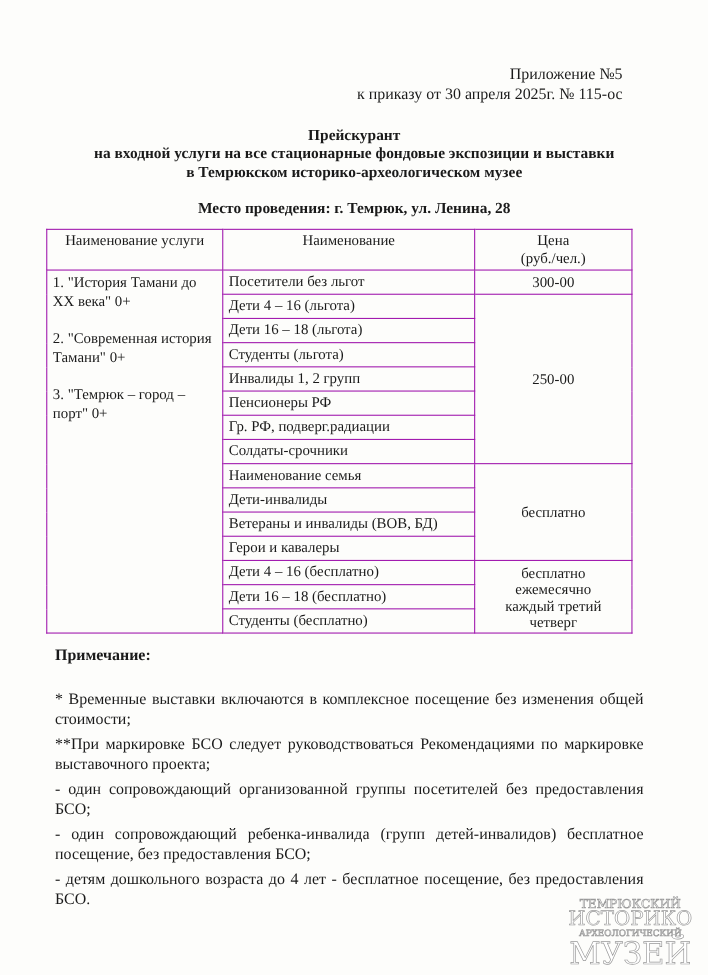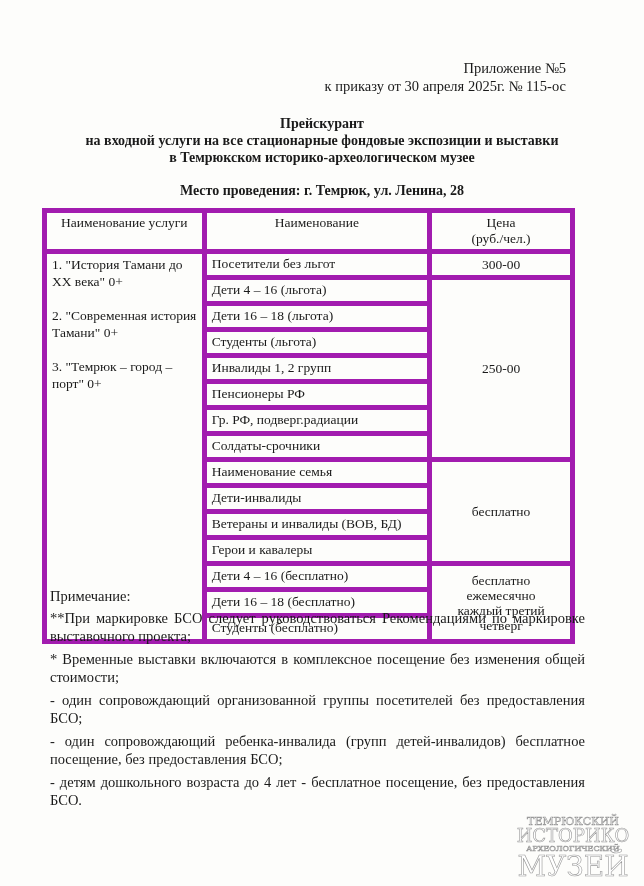--- a/index.html
+++ b/index.html
@@ -9,33 +9,33 @@
   }
   .abs { position: absolute; }
   .header-block { right: 78px; top: 26px; font-size: 14.5px; line-height: 18px; text-align: right; margin-top: 33px; }
   .title-block { left: 0; width: 644px; top: 115px; font-size: 14px; line-height: 17px; font-weight: bold; text-align: center; }
   .place { left: 0; width: 644px; top: 183px; font-size: 14px; font-weight: bold; text-align: center; }
   table.price {
     position: absolute; left: 42px; top: 208px; width: 533px;
     border-collapse: collapse; font-size: 13.5px; line-height: 16px;
   }
   table.price td, table.price th {
-    border: 5px solid #a21caf; padding: 2px 5px; vertical-align: top; font-weight: normal;
+    border: 1px solid #a21caf; padding: 2px 5px; vertical-align: top; font-weight: normal;
   }
   table.price th { text-align: center; }
   .col1 { width: 150px; }
   .col2 { width: 220px; }
   .col3 { width: 133px; }
   .rowh td { height: 17px; padding-top: 2px; padding-bottom: 1px; }
   .hdr th { height: 28px; }
   .price-cell { text-align: center; vertical-align: middle !important; }
   .service-cell { line-height: 17px; }
   .service-item { margin-bottom: 17px; }
   .notes { left: 50px; width: 535px; top: 587px; font-size: 14.5px; line-height: 18px; }
-  .notes-title { font-weight: normal; margin-bottom: 4px; }
+  .notes-title { font-weight: bold; margin-bottom: 22px; }
   .note { text-align: justify; margin-bottom: 5px; }
   .stamp {
     right: 6px; top: 816px; width: 130px; text-align: center;
     font-family: "DejaVu Serif", serif; color: #ffffff;
     -webkit-text-stroke: 0.6px #9a9a9a;
     line-height: 1;
   }
   .stamp .s1 { font-size: 11px; letter-spacing: 0px; }
   .stamp .s2 { font-size: 18px; }
   .stamp .s3 { font-size: 8px; }
@@ -124,22 +124,22 @@
         <td>Дети 16 – 18 (бесплатно)</td>
       </tr>
   <tr class="rowh">
         <td>Студенты (бесплатно)</td>
       </tr>
 </tbody>
   </table>
 
 <div class="abs notes">
   <div class="notes-title">Примечание:</div>
+  <div class="note">* Временные выставки включаются в комплексное посещение без изменения общей стоимости;</div>
   <div class="note">**При маркировке БСО следует руководствоваться Рекомендациями по маркировке выставочного проекта;</div>
-  <div class="note">* Временные выставки включаются в комплексное посещение без изменения общей стоимости;</div>
   <div class="note">- один сопровождающий организованной группы посетителей без предоставления БСО;</div>
   <div class="note">- один сопровождающий ребенка-инвалида (групп детей-инвалидов) бесплатное посещение, без предоставления БСО;</div>
   <div class="note">- детям дошкольного возраста до 4 лет - бесплатное посещение, без предоставления БСО.</div>
 </div>
 
 <div class="abs stamp">
   <div class="s1">ТЕМРЮКСКИЙ</div>
   <div class="s2">ИСТОРИКО</div>
   <div class="s3">АРХЕОЛОГИЧЕСКИЙ</div>
   <div class="s4">МУЗЕЙ</div>

